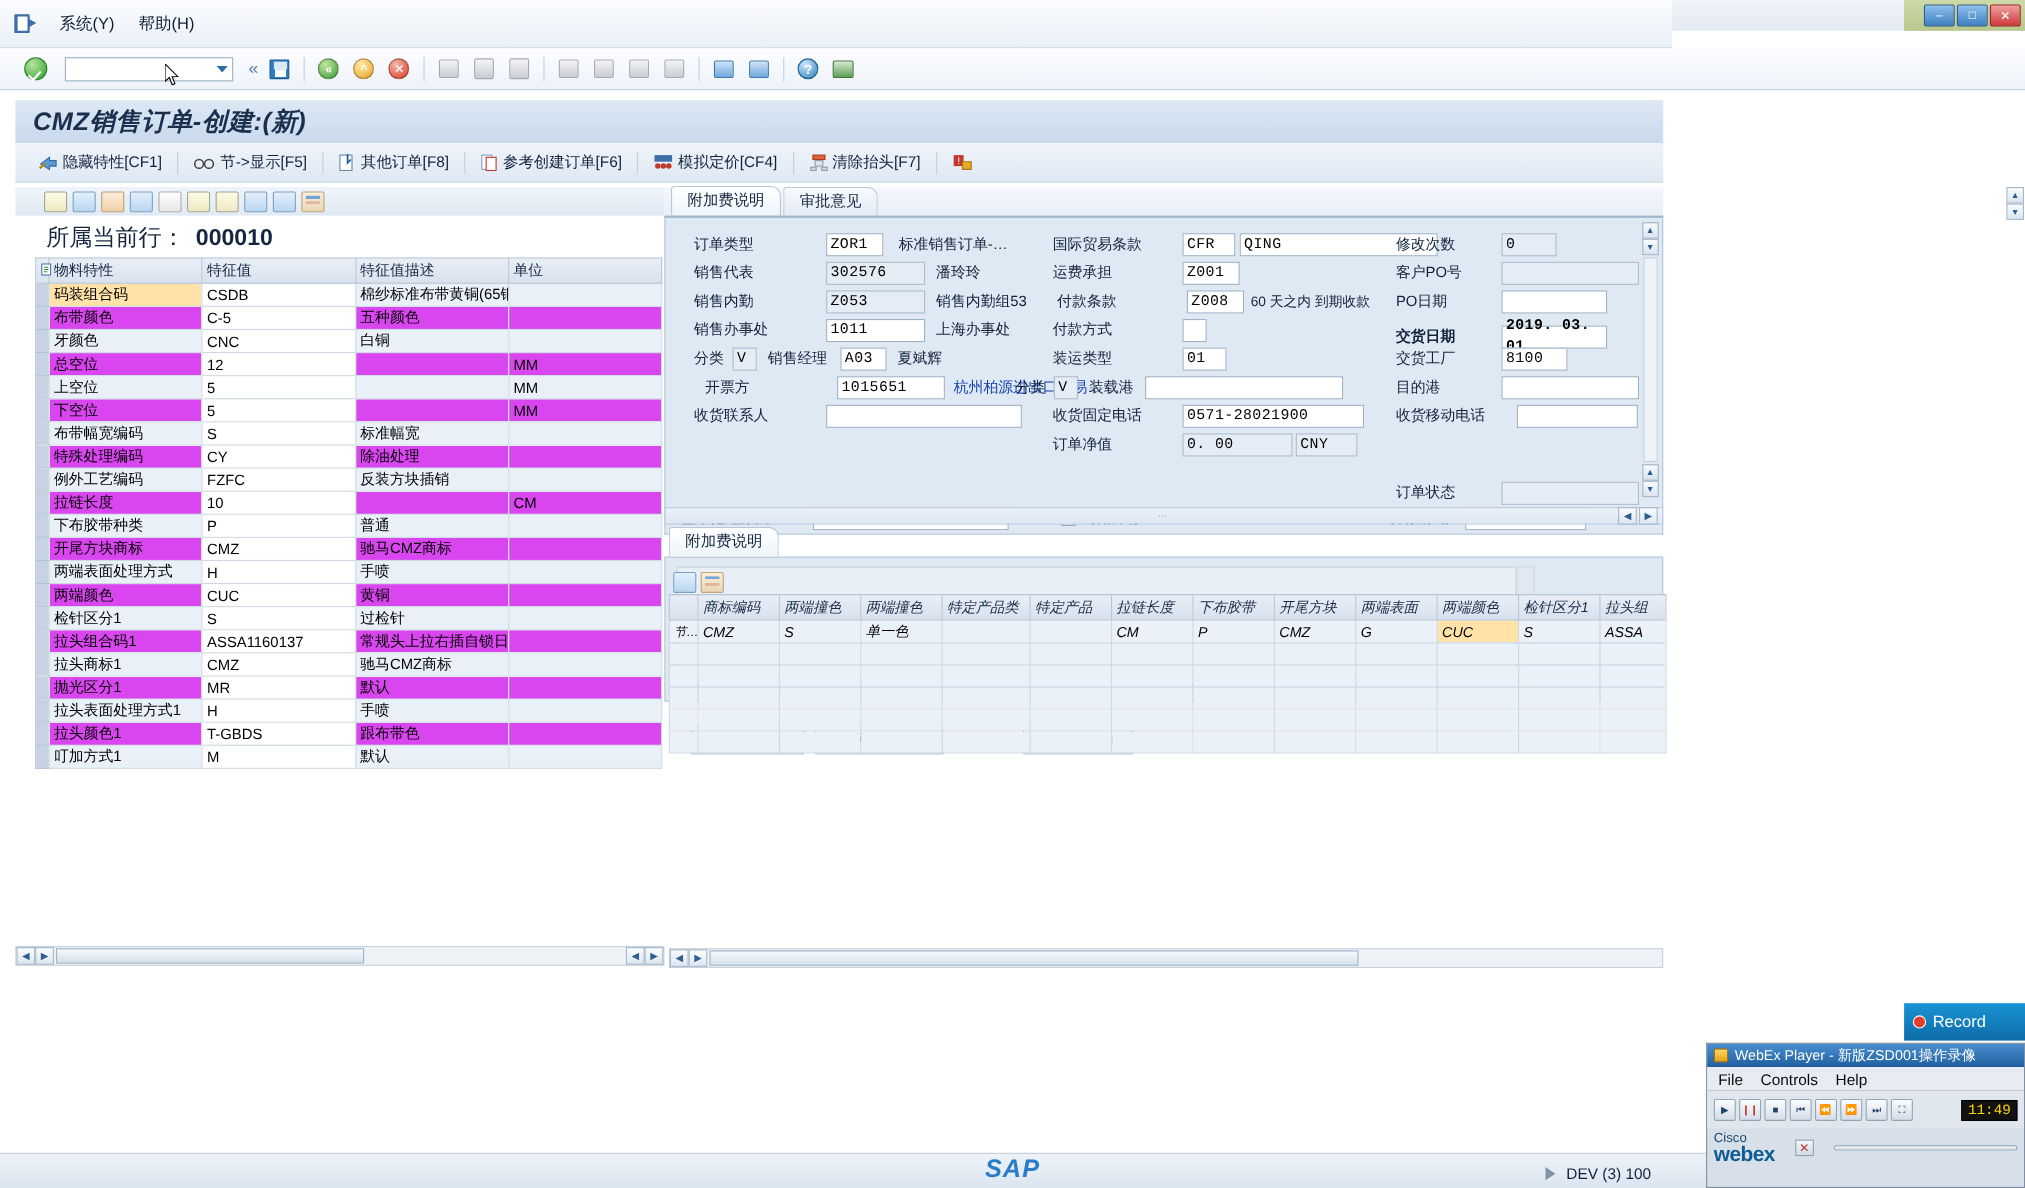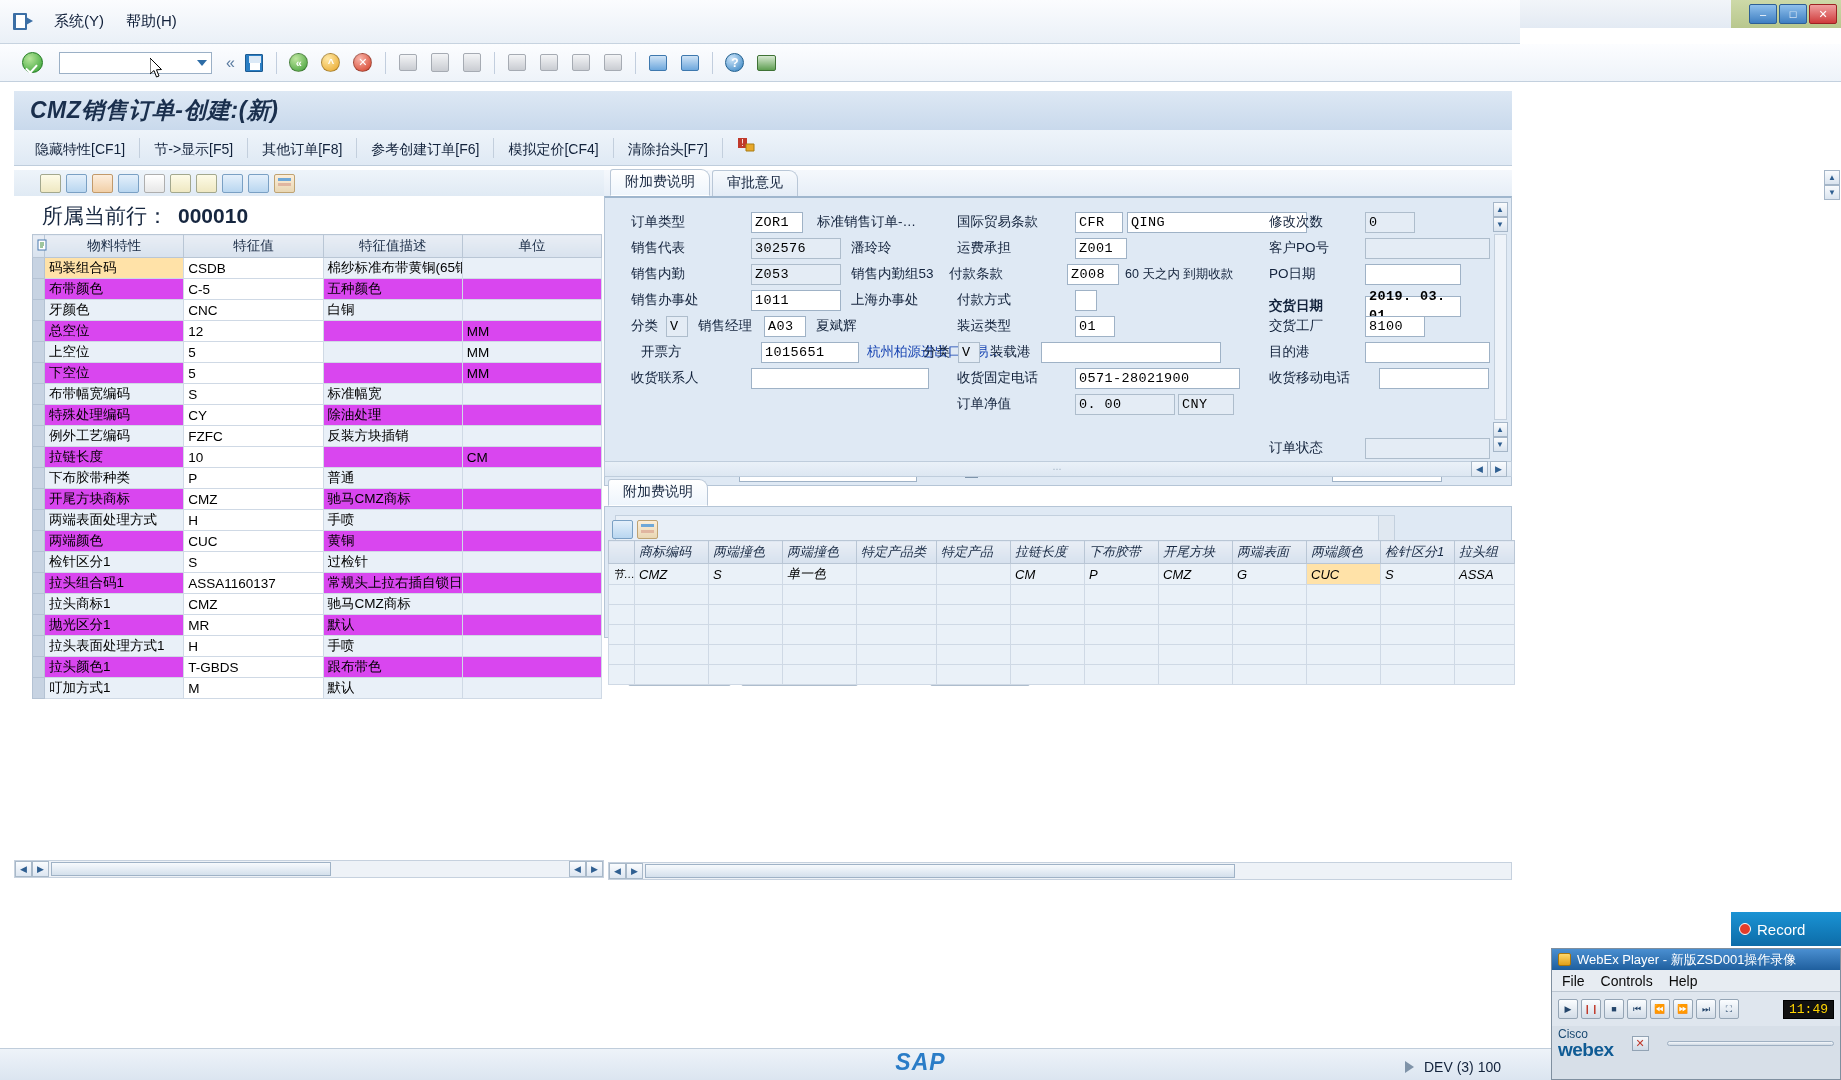--- a/index.html
+++ b/index.html
@@ -106,21 +106,21 @@
   }
   .progtitle span{ font-size:23px;font-style:italic;font-weight:bold;color:#1a2f4d;letter-spacing:.5px; }
 
   
   .apptoolbar{
     position:absolute;left:14px;top:130px;width:1498px;height:36px;
     background:linear-gradient(#eef4fa,#dfe9f4);
     border-bottom:1px solid #bfcddc;
     display:flex;align-items:center;gap:0px;padding-left:12px;
   }
-  .abtn{ display:flex;align-items:center;gap:4px;padding:2px 9px;height:26px;font-size:14px;color:#12223b;white-space:nowrap;flex-direction:column;}
+  .abtn{ display:flex;align-items:center;gap:4px;padding:2px 9px;height:26px;font-size:14px;color:#12223b;white-space:nowrap;}
   .asep{width:1px;height:20px;background:#c3cfdd;margin:0 5px;}
 
   
   .leftpanel{ position:absolute;left:14px;top:170px;width:590px;height:720px;background:#fff; }
   .grid-toolbar{
     height:26px;display:flex;align-items:center;gap:5px;padding-left:26px;
     background:linear-gradient(#eef4fa,#e0eaf4);
   }
   .gico{ width:21px;height:19px;border:1px solid #a3a88e;border-radius:2px;background:linear-gradient(#fdfbe7,#efe8c2);position:relative;}
   .gico.b{background:linear-gradient(#e4f0fb,#b9d6f0);border-color:#7aa0c4;}
@@ -132,21 +132,21 @@
       linear-gradient(#6fa8d8 50%, transparent 50%) 0 0/100% 50% no-repeat,
       linear-gradient(#e0b6a0 50%, transparent 50%) 0 100%/100% 50% no-repeat;}
   .cur-line{
     padding:6px 0 4px 28px;font-size:21px;font-weight:bold;color:#16263f;display:flex;gap:10px;align-items:baseline;
   }
   .cur-line .lbl{font-weight:normal;}
   table.chars{ border-collapse:collapse;width:570px;margin-left:18px;table-layout:fixed; }
   table.chars th{
     background:linear-gradient(#e9eef5,#d8e2ee);
     border:1px solid #b9c6d5;font-weight:normal;font-size:13.5px;color:#182a44;
-    text-align:center;padding:2px 4px;height:21px;
+    text-align:left;padding:2px 4px;height:21px;
   }
   table.chars td{
     border:1px solid #cfd9e5;font-size:13.5px;padding:1px 4px;height:19.5px;
     white-space:nowrap;overflow:hidden;
   }
   table.chars tr.odd td{ background:#e9f0f8; }
   table.chars tr.even td{ background:#d946ef; }
   td.c0{ width:12px; background:#c7d3e2 !important; border:1px solid #b4c2d3 !important;}
   th.c0{ width:12px; padding:0; text-align:center;}
   td.cname{ width:150px; }
@@ -695,21 +695,21 @@
 
         <div class="row" style="left:352px;top:12px;">
           <span class="flabel" style="width:118px;text-align:left">国际贸易条款</span>
           <span class="finput" style="width:48px">CFR</span>
           <span class="finput" style="width:180px;margin-left:4px">QING</span>
         </div>
         <div class="row" style="left:352px;top:38px;">
           <span class="flabel" style="width:118px">运费承担</span>
           <span class="finput" style="width:52px">Z001</span>
         </div>
-        <div class="row" style="left:344px;top:64px;">
+        <div class="row" style="left:356px;top:64px;">
           <span class="flabel" style="width:118px">付款条款</span>
           <span class="finput" style="width:52px">Z008</span>
           <span class="ftext" style="margin-left:6px;font-size:12.5px">60 天之内 到期收款</span>
         </div>
         <div class="row" style="left:352px;top:90px;">
           <span class="flabel" style="width:118px">付款方式</span>
           <span class="finput" style="width:22px"></span>
         </div>
         <div class="row" style="left:352px;top:116px;">
           <span class="flabel" style="width:118px">装运类型</span>

